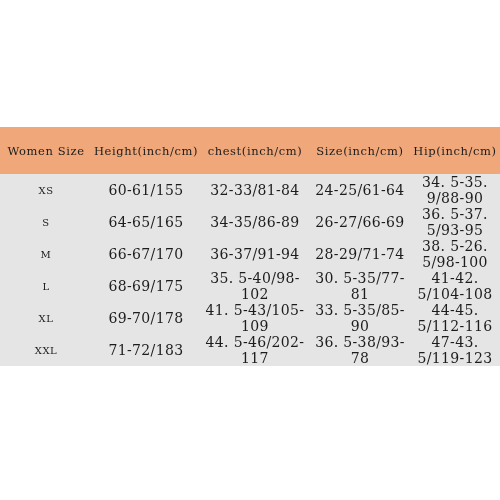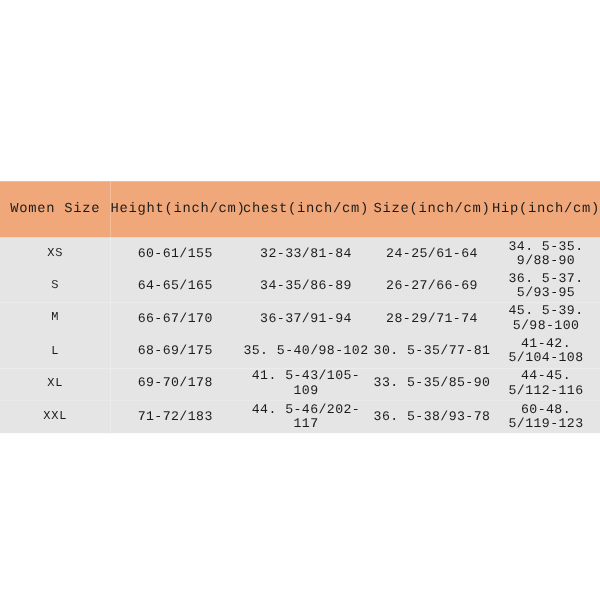--- a/index.html
+++ b/index.html
@@ -15,25 +15,24 @@
   }
   #chart-frame {
     position: relative;
     width: 500px;
     height: 500px;
     background: #ffffff;
   }
   #size-table {
     position: absolute;
     left: 0;
-    top: 151px;
+    top: 127px;
     width: 500px;
     border-collapse: collapse;
     table-layout: fixed;
-    font-family: Liberation Mono, monospace;
   }
   #size-table td, #size-table th {
     padding: 0;
     margin: 0;
     border: 0;
     text-align: center;
     vertical-align: middle;
     font-weight: normal;
     color: #1c1c1c;
   }
@@ -49,21 +48,21 @@
   }
   .header-row th.col-size {
     text-align: left;
     padding-left: 7px;
   }
   .body-row {
     background: #e5e5e5;
   }
   .body-row td {
     height: 27.2px;
-    font-size: 11px;
+    font-size: 14px;
     letter-spacing: 0.35px;
     color: #2a2a2a;
   }
   .body-row td.col-size {
     font-size: 10px;
     letter-spacing: 0.6px;
   }
   .col-size   { width: 92px; }
   .col-height { width: 108px; }
   .col-chest  { width: 110px; }
@@ -105,21 +104,21 @@
         <td class="col-chest">34-35/86-89</td>
         <td class="col-waist">26-27/66-69</td>
         <td class="col-hip">36. 5-37. 5/93-95</td>
       </tr>
 
       <tr class="body-row">
         <td class="col-size size-m-label">M</td>
         <td class="col-height">66-67/170</td>
         <td class="col-chest">36-37/91-94</td>
         <td class="col-waist">28-29/71-74</td>
-        <td class="col-hip">45. 5-39. 5/98-100</td>
+        <td class="col-hip">38. 5-26. 5/98-100</td>
       </tr>
 
       <tr class="body-row">
         <td class="col-size">L</td>
         <td class="col-height">68-69/175</td>
         <td class="col-chest">35. 5-40/98-102</td>
         <td class="col-waist">30. 5-35/77-81</td>
         <td class="col-hip">41-42. 5/104-108</td>
       </tr>
 
@@ -129,19 +128,19 @@
         <td class="col-chest">41. 5-43/105-109</td>
         <td class="col-waist">33. 5-35/85-90</td>
         <td class="col-hip">44-45. 5/112-116</td>
       </tr>
 
       <tr class="body-row">
         <td class="col-size">XXL</td>
         <td class="col-height">71-72/183</td>
         <td class="col-chest">44. 5-46/202-117</td>
         <td class="col-waist">36. 5-38/93-78</td>
-        <td class="col-hip">60-48. 5/119-123</td>
+        <td class="col-hip">47-43. 5/119-123</td>
       </tr>
 
     </tbody>
   </table>
 
 </div>
 
 </body></html>

